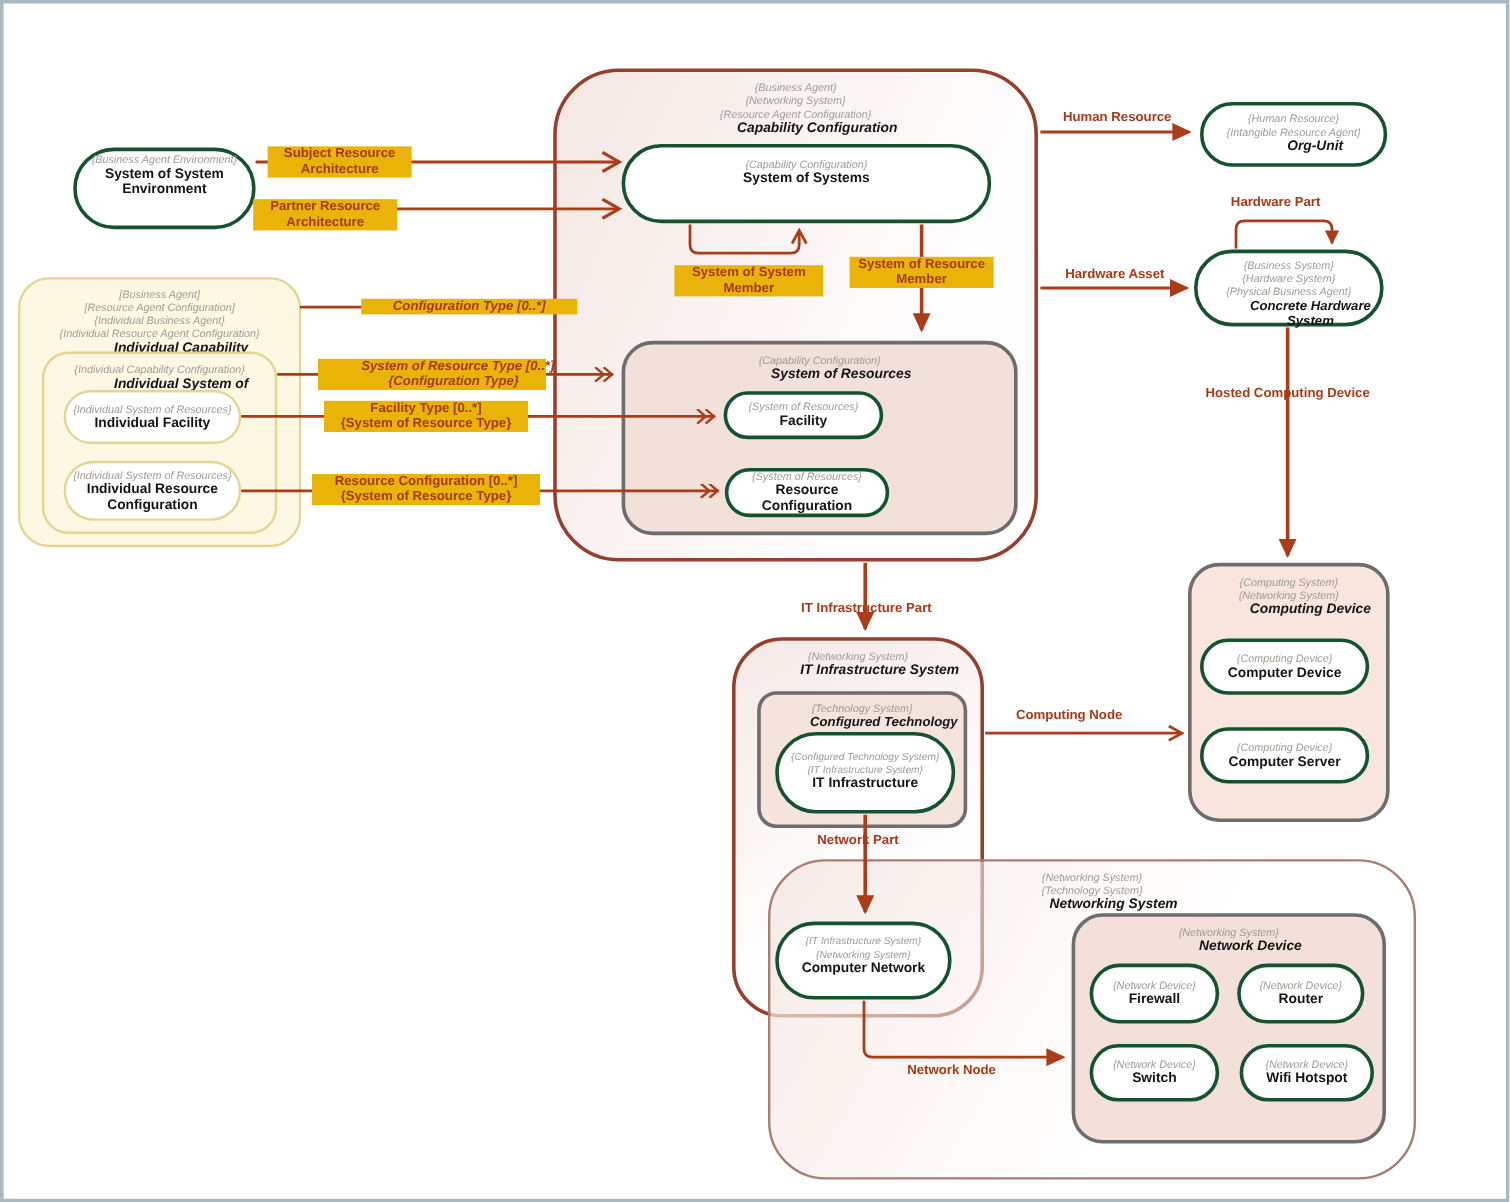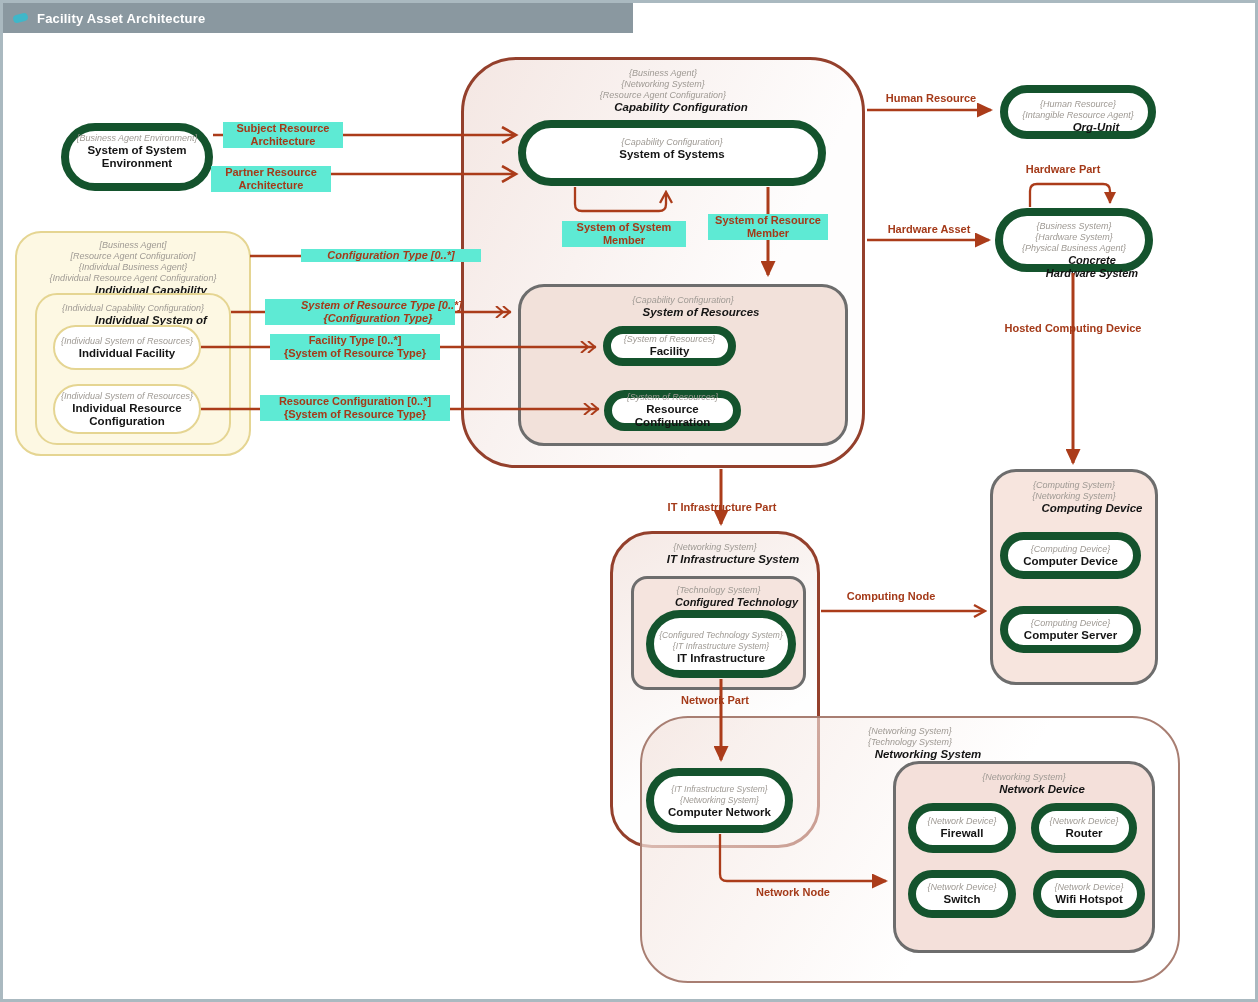--- a/index.html
+++ b/index.html
@@ -5,50 +5,46 @@
   html,body{margin:0;padding:0;background:#fff;}
   .canvas{position:relative;width:1258px;height:1002px;background:#ffffff;
     border:3px solid #aab9c0;box-sizing:border-box;overflow:hidden;
     font-family:"Liberation Sans",sans-serif;}
   .titlebar{position:absolute;left:0;top:0;width:630px;height:30px;background:#8a98a0;
     display:flex;align-items:center;padding-left:10px;box-sizing:border-box;z-index:8;}
   .titleicon{width:15px;height:8px;background:#3fb7c9;border-radius:4px;
     transform:rotate(-16deg);margin-right:9px;flex:0 0 auto;}
   .titletext{color:#ffffff;font-weight:bold;font-size:13px;letter-spacing:.2px;}
   .gbox{position:absolute;box-sizing:border-box;text-align:center;padding-top:8px;}
-  .stadium{position:absolute;box-sizing:border-box;border:8px solid #14532d;border-radius:999px;
+  .stadium{position:absolute;box-sizing:border-box;border:3px solid #14532d;border-radius:999px;
     background:#fff;text-align:center;display:flex;flex-direction:column;justify-content:center;}
   .tstart{justify-content:flex-start;}
   .stereo{font-style:italic;font-size:9px;color:#9f9a94;line-height:11px;}
   .nname{font-weight:bold;font-size:11.5px;color:#141414;line-height:13px;padding:0 4px;}
   .it{font-style:italic;margin-left:36px;}
   svg.wires{position:absolute;left:0;top:0;z-index:5;pointer-events:none;}
   .elabel{position:absolute;z-index:6;font-weight:bold;font-size:11px;color:#a43a19;
     text-align:center;line-height:13px;white-space:nowrap;}
   .elabel.wrap{white-space:normal;}
-  .elabel.bg{background:#5eead4;}
+  .elabel.bg{background:#eab308;}
   
   .capbox{border:3px solid #94402c;border-radius:55px;
     background:linear-gradient(115deg,#f4e7e3,#fefdfd 70%);}
   .itisbox{border:3px solid #94402c;border-radius:42px;
     background:linear-gradient(150deg,#f5e9e5,#fefefe 65%);}
   .netsysbox{border:2.5px solid #a87e72;border-radius:48px;
     background:linear-gradient(120deg,rgba(244,230,225,.8),rgba(255,255,255,.35) 60%);}
   .graybox{border:3px solid #6d6d6d;border-radius:26px;background:#f2e1da;}
   .yellowbox{border:2.5px solid #e5d592;border-radius:26px;background:#fdf8e3;}
 </style>
 </head>
 <body>
 
 <div class="canvas">
 
-  <div class="titlebar">
-    <div class="titleicon"></div>
-    <div class="titletext">Facility Asset Architecture</div>
-  </div>
 
   <div class="gbox capbox" style="left:458px;top:54px;width:404px;height:411px;">
     <div class="stereo">{Business Agent}</div>
     <div class="stereo">{Networking System}</div>
     <div class="stereo">{Resource Agent Configuration}</div>
     <div class="nname it">Capability Configuration</div>
   </div>
 
   <div class="stadium tstart" style="left:515px;top:117px;width:308px;height:66px;padding-top:9px;">
     <div class="stereo">{Capability Configuration}</div>

